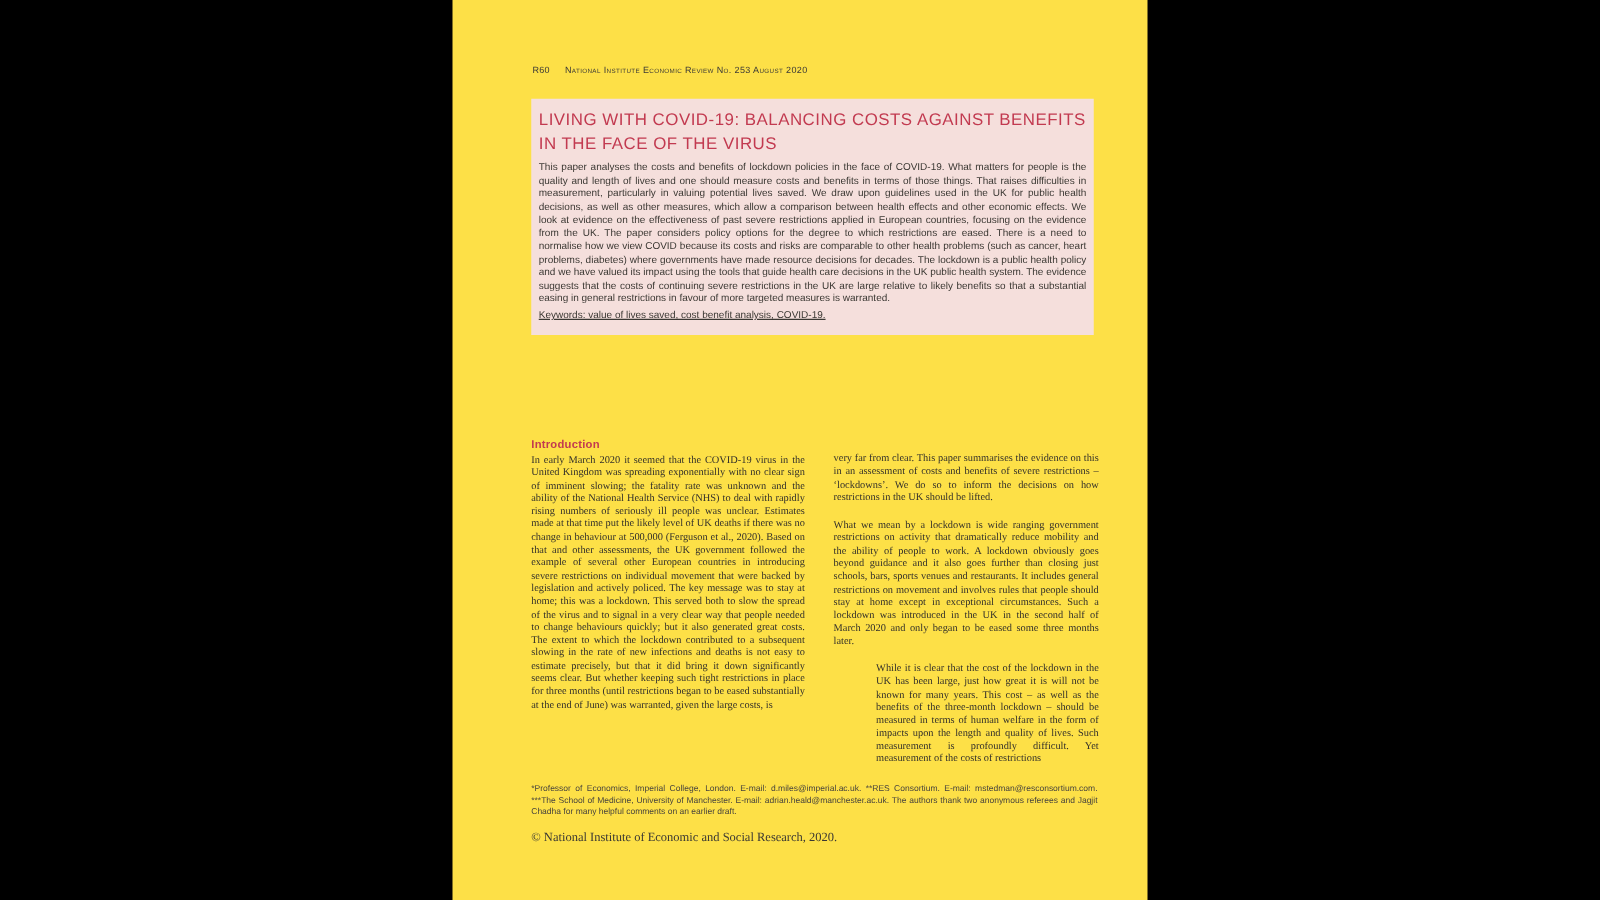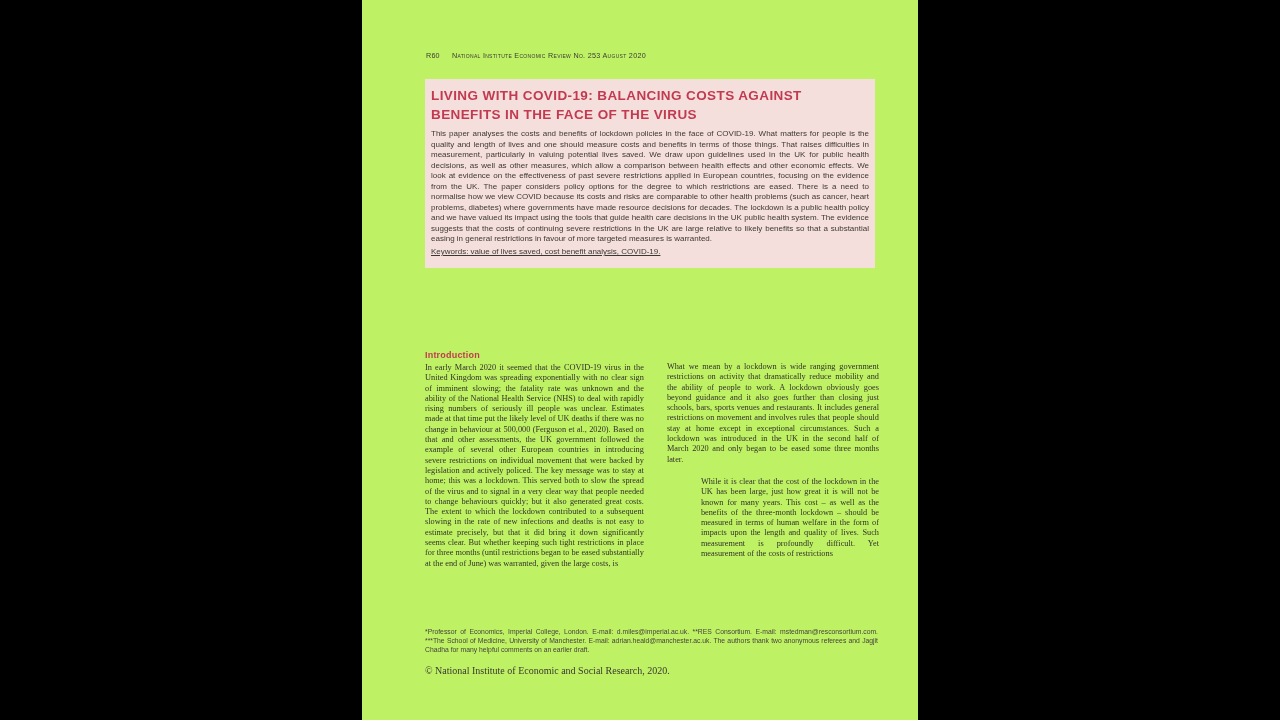--- a/index.html
+++ b/index.html
@@ -6,36 +6,36 @@
   html, body {
     width: 1280px; height: 720px;
     background: #000;
     overflow: hidden;
     font-family: "Liberation Sans", sans-serif;
   }
   .viewport { position: relative; width: 1280px; height: 720px; background: #000; }
   .page {
     position: absolute; left: 362px; top: 0;
     width: 556px; height: 720px;
-    background: #bef264;
+    background: #fde047;
   }
   .running-header {
     position: absolute; left: 64px; top: 51px; width: 460px;
     font-size: 7.2px; color: #3c3a36; letter-spacing: 0.2px;
     white-space: nowrap;
   }
   .running-header .pagenum { margin-right: 10px; font-variant: small-caps; }
   .running-header .journal { font-variant: small-caps; letter-spacing: 0.3px; }
   .abstract-box {
     position: absolute; left: 63px; top: 79px; width: 450px;
     background: #f5dfdc;
     padding: 8px 6px 9px 6px;
   }
   .title {
-    font-size: 13.5px; font-weight: bold; color: #c23a50;
+    font-size: 13.5px; font-weight: normal; color: #c23a50;
     line-height: 18.5px; letter-spacing: 0.4px;
   }
   .authors {
     margin-top: 19px;
     font-size: 11.5px; font-weight: bold; color: #c23a50;
     letter-spacing: 0.2px;
   }
   .abstract {
     margin-top: 5px;
     font-size: 8px; line-height: 10.55px; color: #3b3833;
@@ -96,20 +96,21 @@
       <p class="abstract">This paper analyses the costs and benefits of lockdown policies in the face of COVID-19. What matters for people is the quality and length of lives and one should measure costs and benefits in terms of those things. That raises difficulties in measurement, particularly in valuing potential lives saved. We draw upon guidelines used in the UK for public health decisions, as well as other measures, which allow a comparison between health effects and other economic effects. We look at evidence on the effectiveness of past severe restrictions applied in European countries, focusing on the evidence from the UK. The paper considers policy options for the degree to which restrictions are eased. There is a need to normalise how we view COVID because its costs and risks are comparable to other health problems (such as cancer, heart problems, diabetes) where governments have made resource decisions for decades. The lockdown is a public health policy and we have valued its impact using the tools that guide health care decisions in the UK public health system. The evidence suggests that the costs of continuing severe restrictions in the UK are large relative to likely benefits so that a substantial easing in general restrictions in favour of more targeted measures is warranted.</p>
       <div class="keywords">Keywords: value of lives saved, cost benefit analysis, COVID-19.</div>
     </div>
 
     <div class="columns">
       <div class="col col-left">
         <h2 class="section-heading">Introduction</h2>
         <p class="bodytext">In early March 2020 it seemed that the COVID-19 virus in the United Kingdom was spreading exponentially with no clear sign of imminent slowing; the fatality rate was unknown and the ability of the National Health Service (NHS) to deal with rapidly rising numbers of seriously ill people was unclear. Estimates made at that time put the likely level of UK deaths if there was no change in behaviour at 500,000 (Ferguson et al., 2020). Based on that and other assessments, the UK government followed the example of several other European countries in introducing severe restrictions on individual movement that were backed by legislation and actively policed. The key message was to stay at home; this was a lockdown. This served both to slow the spread of the virus and to signal in a very clear way that people needed to change behaviours quickly; but it also generated great costs. The extent to which the lockdown contributed to a subsequent slowing in the rate of new infections and deaths is not easy to estimate precisely, but that it did bring it down significantly seems clear. But whether keeping such tight restrictions in place for three months (until restrictions began to be eased substantially at the end of June) was warranted, given the large costs, is</p>
       </div>
       <div class="col col-right">
+        <p class="bodytext para">very far from clear. This paper summarises the evidence on this in an assessment of costs and benefits of severe restrictions – ‘lockdowns’. We do so to inform the decisions on how restrictions in the UK should be lifted.</p>
         <p class="bodytext para">What we mean by a lockdown is wide ranging government restrictions on activity that dramatically reduce mobility and the ability of people to work. A lockdown obviously goes beyond guidance and it also goes further than closing just schools, bars, sports venues and restaurants. It includes general restrictions on movement and involves rules that people should stay at home except in exceptional circumstances. Such a lockdown was introduced in the UK in the second half of March 2020 and only began to be eased some three months later.</p>
         <p class="bodytext para">While it is clear that the cost of the lockdown in the UK has been large, just how great it is will not be known for many years. This cost – as well as the benefits of the three-month lockdown – should be measured in terms of human welfare in the form of impacts upon the length and quality of lives. Such measurement is profoundly difficult. Yet measurement of the costs of restrictions</p>
       </div>
     </div>
 
     <div class="footnote">*Professor of Economics, Imperial College, London. E-mail: d.miles@imperial.ac.uk. **RES Consortium. E-mail: mstedman@resconsortium.com. ***The School of Medicine, University of Manchester. E-mail: adrian.heald@manchester.ac.uk. The authors thank two anonymous referees and Jagjit Chadha for many helpful comments on an earlier draft.</div>
     <div class="copyright">© National Institute of Economic and Social Research, 2020.</div>
 
   </div>
 </div>

